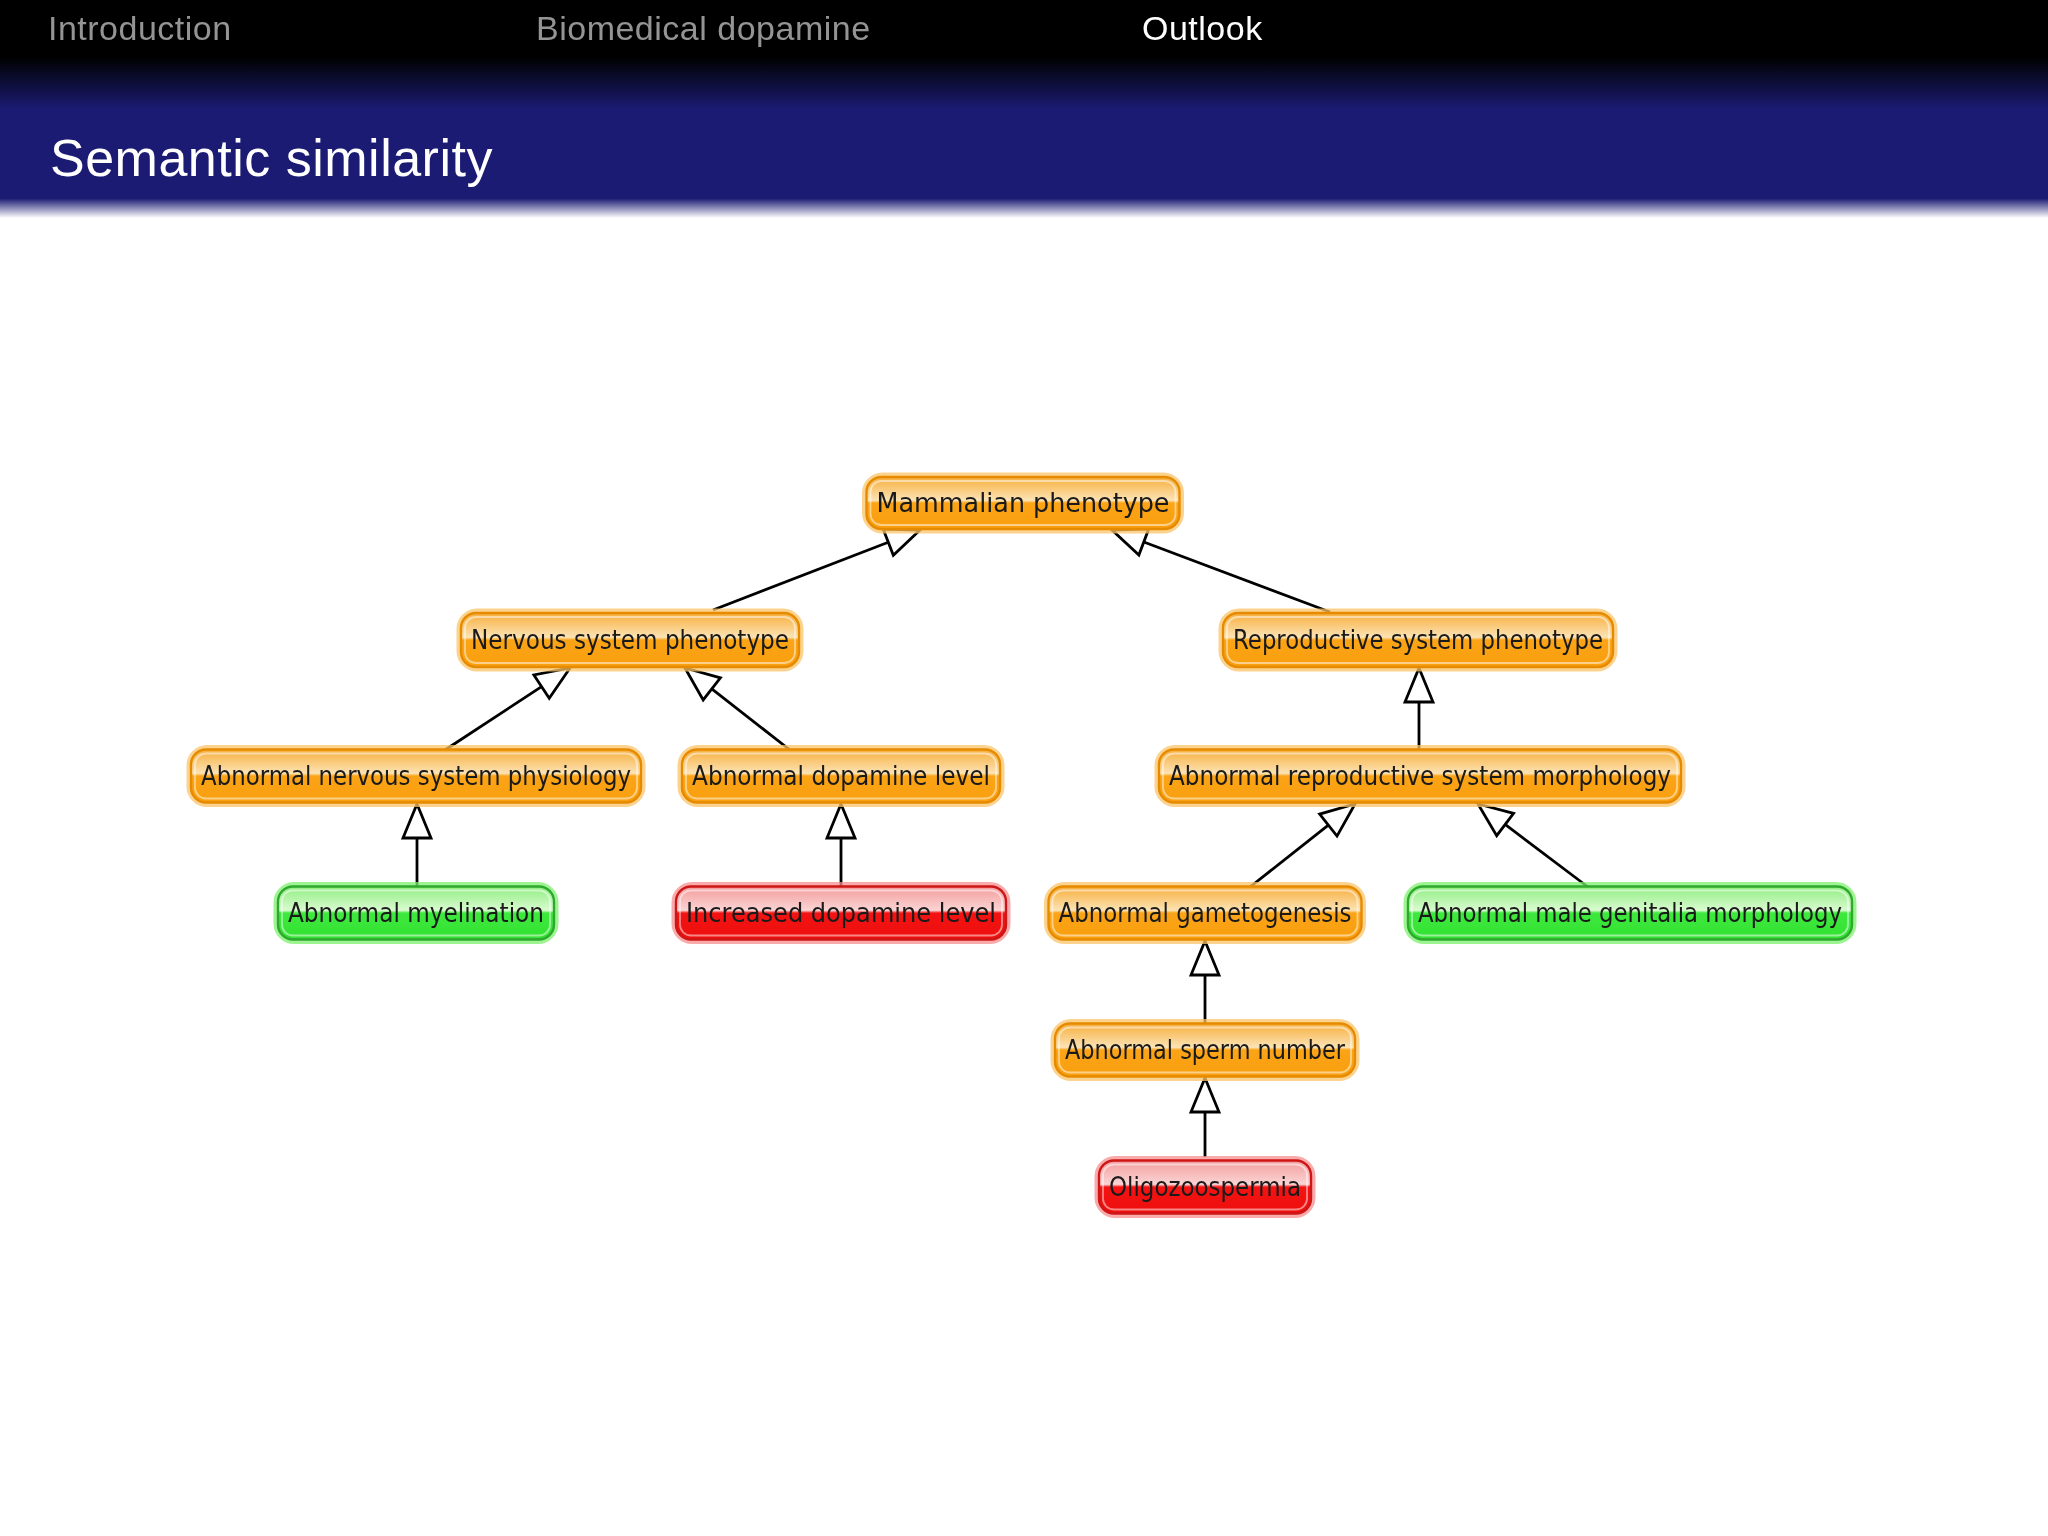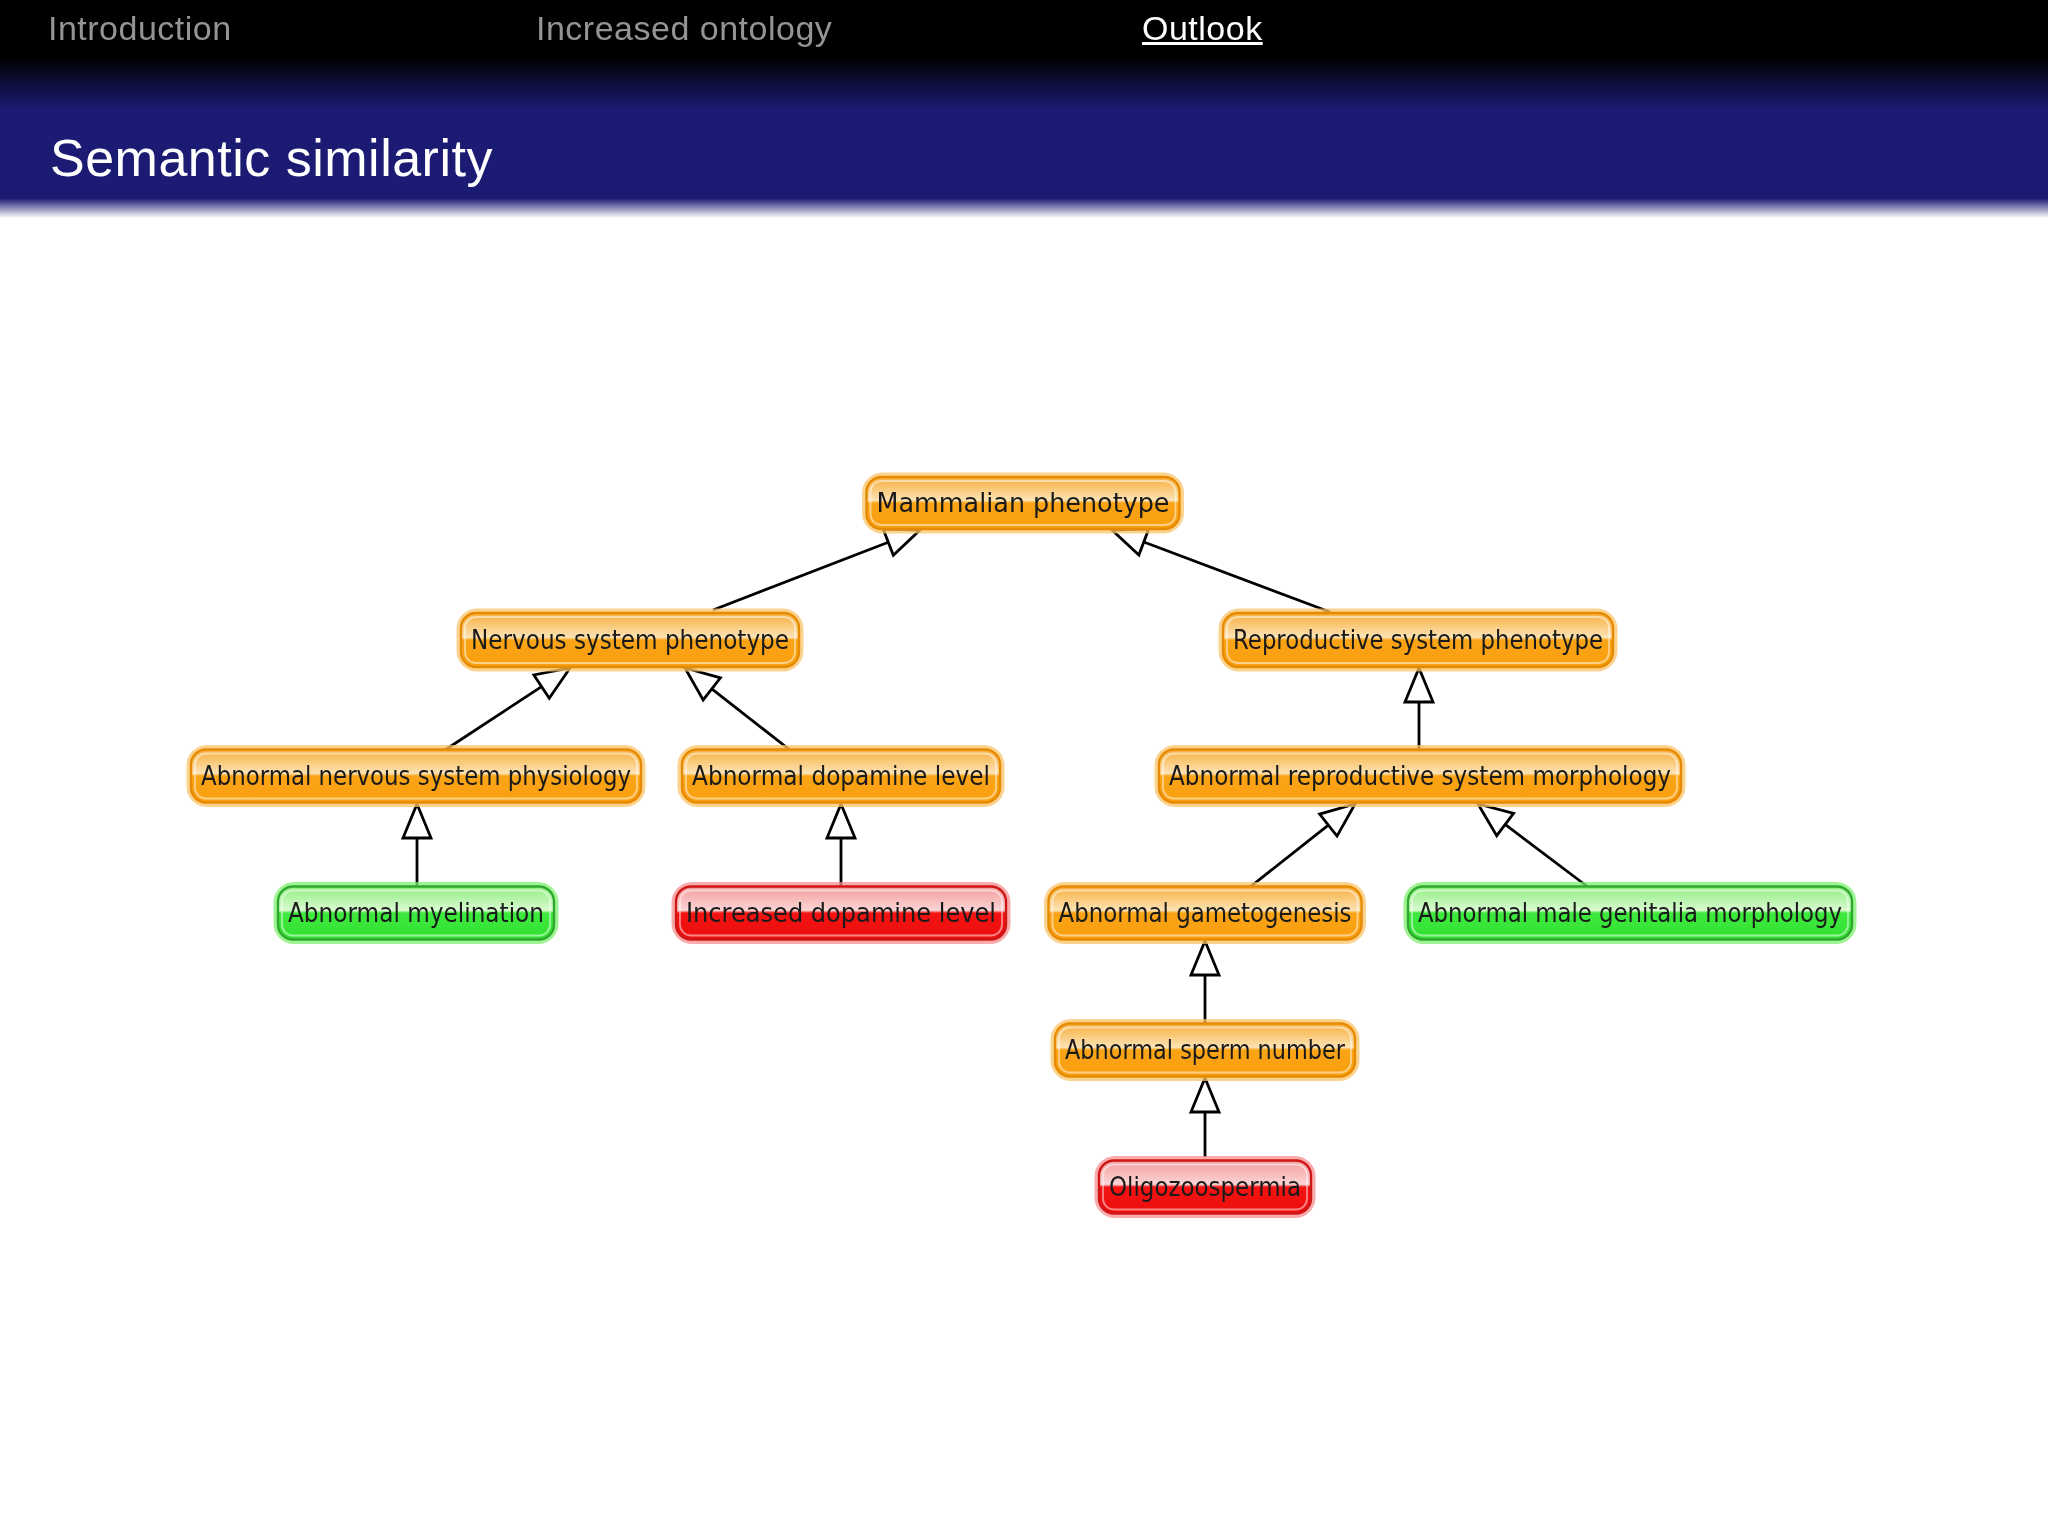--- a/index.html
+++ b/index.html
@@ -16,21 +16,21 @@
       #000000 0%, #000000 26%,
       var(--navy,#1b1b73) 50%,
       var(--navy,#1b1b73) 91%,
       #ffffff 100%);
   }
   .nav-bar{position:absolute;top:0;left:0;width:2048px;height:56px;}
   .nav-item{
     position:absolute;top:8px;font-size:34px;line-height:40px;
     color:var(--nav-inactive,#949494);letter-spacing:0.5px;white-space:nowrap;
   }
-  .nav-item.active{color:var(--nav-active,#ffffff);text-decoration:underline;}
+  .nav-item.active{color:var(--nav-active,#ffffff);}
   .nav-item:nth-child(1){left:48px;}
   .nav-item:nth-child(2){left:536px;}
   .nav-item:nth-child(3){left:1142px;}
   .nav-item:nth-child(4){right:50px;}
   .page-title{
     position:absolute;top:122px;left:50px;
     font-size:52px;line-height:72px;color:#ffffff;font-weight:normal;
     letter-spacing:0.5px;white-space:nowrap;
   }
 
@@ -42,21 +42,21 @@
   }
 </style>
 </head>
 <body>
 
 <div class="slide">
 
   <div class="header">
     <div class="nav-bar">
         <span class="nav-item">Introduction</span>
-        <span class="nav-item">Increased ontology</span>
+        <span class="nav-item">Biomedical dopamine</span>
         <span class="nav-item active">Outlook</span>
       </div>
     <div class="page-title">Semantic similarity</div>
   </div>
 
   <svg class="diagram-svg" width="2048" height="1536" viewBox="0 0 2048 1536" xmlns="http://www.w3.org/2000/svg">
     <defs>
         <linearGradient id="grad-orange" x1="0" y1="0" x2="0" y2="1">
           <stop offset="0" stop-color="#F7AE3C"></stop>
           <stop offset="0.45" stop-color="#FCE3B4"></stop>

